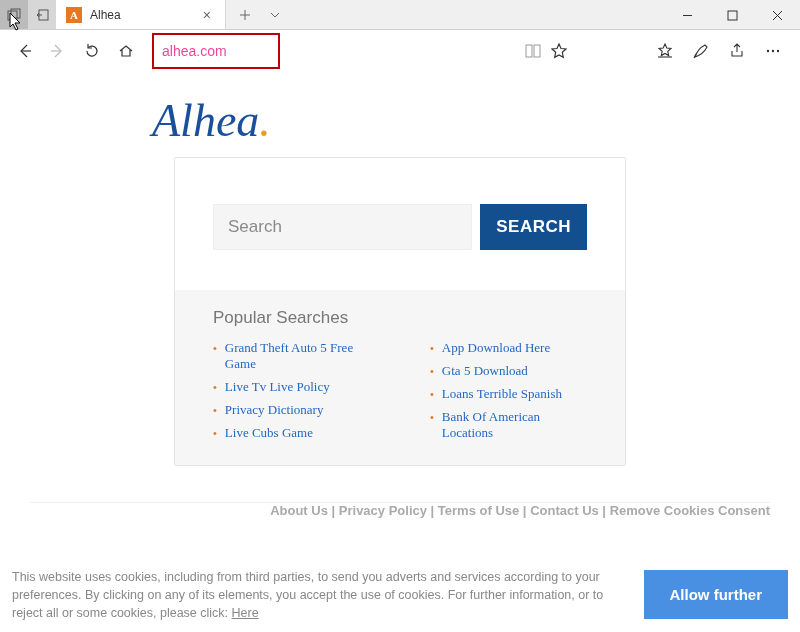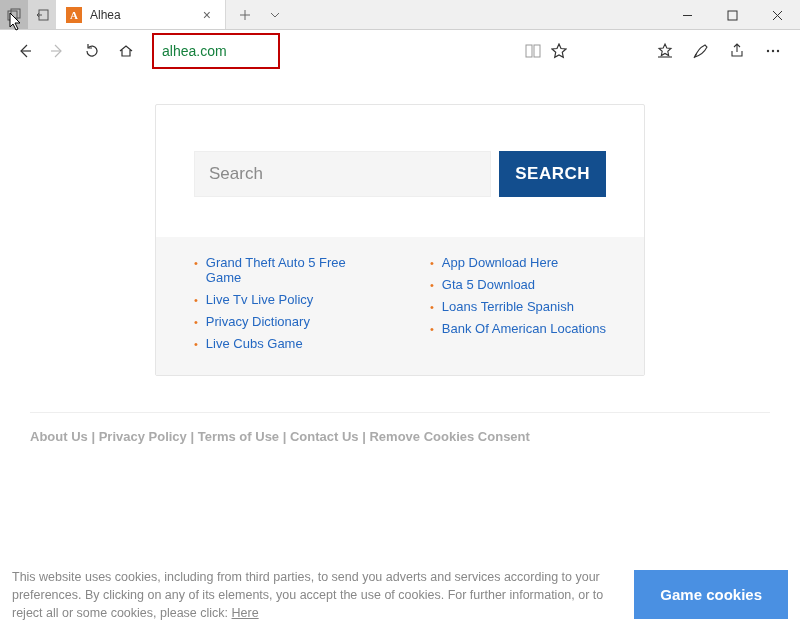--- a/index.html
+++ b/index.html
@@ -17,44 +17,44 @@
     .titlebar-right { display: flex; align-items: center; margin-left: 4px; }
     .titlebar-right .ico { width: 30px; height: 30px; display: flex; align-items: center; justify-content: center; color: #666; font-size: 13px; }
     .window-controls { margin-left: auto; display: flex; }
     .window-controls .wc { width: 45px; height: 30px; display: flex; align-items: center; justify-content: center; color: #555; }
     
     .addrbar { height: 42px; display: flex; align-items: center; gap: 10px; padding: 0 12px; }
     .addrbar .nav-btn { width: 24px; height: 24px; display: flex; align-items: center; justify-content: center; color: #555; }
     .addrbar .nav-btn.disabled { color: #bbb; }
     .url-wrap { flex: 0 0 420px; height: 30px; display: flex; align-items: center; position: relative; margin-left: 4px; }
     .url-highlight { position: absolute; left: 0; top: -3px; width: 128px; height: 36px; border: 2px solid #c00000; pointer-events: none; }
-    .url-input { flex: 1; border: none; outline: none; font-size: 14px; color: #15803d; padding-left: 10px; }
+    .url-input { flex: 1; border: none; outline: none; font-size: 14px; color: #ec4899; padding-left: 10px; }
     .url-wrap .url-ico { width: 26px; display: flex; align-items: center; justify-content: center; color: #777; }
     .addrbar-right { margin-left: auto; display: flex; gap: 14px; padding-right: 4px; }
     .addrbar-right .tool { width: 22px; height: 22px; display: flex; align-items: center; justify-content: center; color: #444; }
     
     
     .page { position: relative; padding-top: 22px; }
     .logo { text-align: left; padding-left: 152px; font-family: "Brush Script MT", cursive; font-size: 46px; color: #1a4f9c; font-style: italic; }
     .logo .dot { color: #e89c22; }
-    .search-card { width: 490px; margin: 10px auto 0; border: 1px solid #e5e5e5; border-radius: 2px; padding: 46px 38px 0; }
+    .search-card { width: 452px; margin: 10px auto 0; border: 1px solid #e5e5e5; border-radius: 2px; padding: 46px 38px 0; }
     .search-row { display: flex; gap: 8px; margin-bottom: 40px; }
     .search-input { flex: 1; height: 46px; background: #f5f5f5; border: 1px solid #eee; padding: 0 14px; font-size: 17px; color: #888; outline: none; }
     .search-input::placeholder { color: #8a8a8a; }
     .search-btn { background: #134e8e; color: #fff; border: none; padding: 0 16px; font-size: 17px; font-weight: bold; letter-spacing: 0.5px; cursor: pointer; height: 46px; }
     
     .popular-box { background: #f6f6f6; margin: 0 -38px; padding: 18px 38px 24px; }
     .popular-title { font-size: 17px; color: #777; margin-bottom: 12px; font-weight: 400; }
     .popular-cols { display: flex; gap: 60px; }
     .popular-col { flex: 1; display: flex; flex-direction: column; gap: 7px; }
     .popular-item { display: flex; align-items: baseline; gap: 8px; font-size: 13px; }
     .popular-item .bullet { color: #e87722; font-size: 11px; }
-    .popular-item a { color: #2468c2; text-decoration: none; }
-    
-    .footer-links { text-align: left; margin-top: 36px; font-size: 13px; color: #aaa; font-weight: 600; border-top: 1px solid #eee; padding-top: 16px; width: 740px; margin-left: auto; margin-right: auto; }
+    .popular-item a { color: #2468c2; text-decoration: none; font-family: Liberation Serif, serif; }
+    
+    .footer-links { text-align: right; margin-top: 36px; font-size: 13px; color: #aaa; font-weight: 600; border-top: 1px solid #eee; padding-top: 0; width: 740px; margin-left: auto; margin-right: auto; }
     .footer-links span, .footer-links a { color: #aaa; text-decoration: none; }
     
     .cookie-bar { position: absolute; bottom: 0; left: 0; right: 0; background: #fff; display: flex; align-items: center; padding: 10px 12px; gap: 9px; }
     .cookie-text { flex: 1; font-size: 12.5px; color: #888; line-height: 1.45; }
     .cookie-text a { color: #888; text-decoration: underline; }
     .cookie-btn { background: #4a90e2; color: #fff; border: none; padding: 16px 26px; font-size: 15px; font-weight: 600; cursor: pointer; white-space: nowrap; }
     
     .cursor-arrow { position: absolute; left: 9px; top: 12px; pointer-events: none; }
     
     svg { display: block; }
@@ -175,26 +175,30 @@
       <svg width="18" height="18" viewBox="0 0 18 18">
           <circle cx="4" cy="9" r="1.2" fill="#333"></circle>
           <circle cx="9" cy="9" r="1.2" fill="#333"></circle>
           <circle cx="14" cy="9" r="1.2" fill="#333"></circle>
         </svg>
     </div>
   </div>
 </div>
 
 <div class="page">
+  <div class="logo">
+    <span>Alhea</span><span class="dot">.</span>
+  </div>
   <div class="search-card">
     <div class="search-row">
       <input class="search-input" placeholder="Search" style="">
       <button class="search-btn">SEARCH</button>
     </div>
     <div class="popular-box">
+      <div class="popular-title">Popular Searches</div>
       <div class="popular-cols">
         <div class="popular-col">
           <div class="popular-item">
               <span class="bullet">•</span>
               <a>Grand Theft Auto 5 Free Game</a>
             </div>
           <div class="popular-item">
               <span class="bullet">•</span>
               <a>Live Tv Live Policy</a>
             </div>
@@ -235,18 +239,18 @@
     <a>Contact Us</a><span> | </span>
     <a>Remove Cookies Consent</a>
   </div>
 </div>
 
 <div class="cookie-bar">
   <div class="cookie-text">
     <span>This website uses cookies, including from third parties, to send you adverts and services according to your preferences. By clicking on any of its elements, you accept the use of cookies. For further information, or to reject all or some cookies, please click:</span>
     <span> </span><a href="#">Here</a>
   </div>
-  <button class="cookie-btn">Game cookies</button>
+  <button class="cookie-btn">Allow further</button>
 </div>
 
 <svg class="cursor-arrow" width="16" height="20" viewBox="0 0 16 20">
     <path d="M1 1l0 14 3-3 3 6 2-1-3-6 5 0z" fill="#fff" stroke="#000" stroke-width="1"></path>
   </svg>
 
 </body></html>

